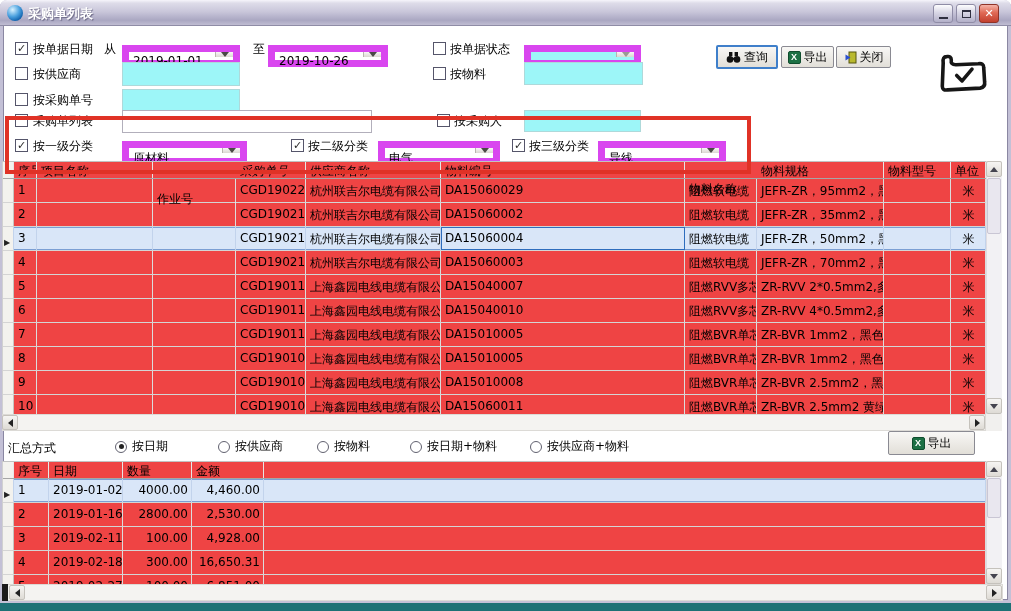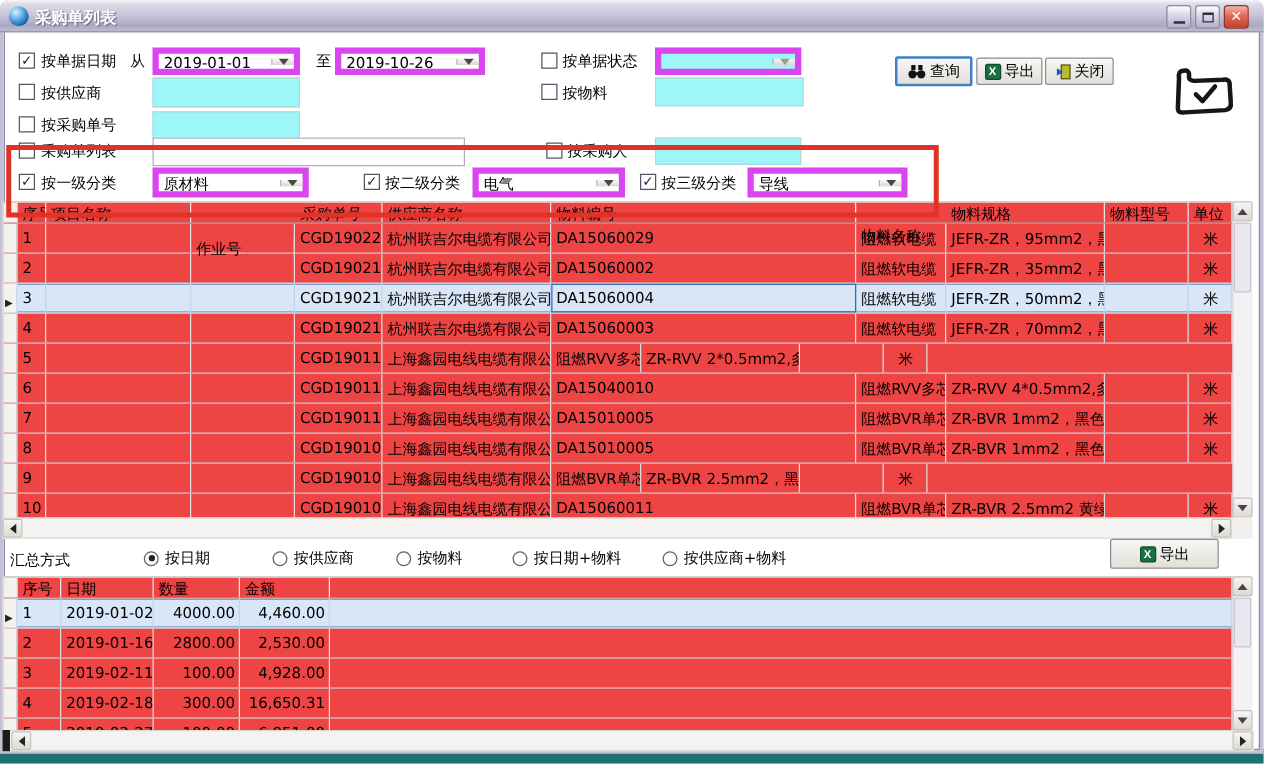--- a/index.html
+++ b/index.html
@@ -22,21 +22,21 @@
   .min-glyph{width:9px;height:2px;background:#2f2f40;margin-top:9px;}
   .max-glyph{width:9px;height:8px;box-sizing:border-box;border:1px solid #2f2f40;border-top-width:2px;}
   #btn-close::after{content:"✕";color:#fff;font-size:11px;font-weight:bold;line-height:1;}
   
   .cb{width:13px;height:13px;box-sizing:border-box;background:#fff;border:1px solid #55556a;
     display:flex;align-items:center;justify-content:center;}
   .cb.checked::after{content:"✓";font-size:11px;font-weight:bold;color:#2a2a2a;margin-top:-1px;}
   .lbl{white-space:nowrap;}
   .tbox{box-sizing:border-box;background:#fff;border:1px solid #b2afbb;}
   .cyan{background:#9df6f8;border-color:#aed9da;}
-  .combo{box-sizing:border-box;background:#fff;border:5px solid #d946ef;display:flex;align-items:center;}
+  .combo{box-sizing:border-box;background:#fff;border:7px solid #d946ef;display:flex;align-items:flex-start;margin-top:7px;}
   .combo.cyan{background:#9df6f8;}
   .combo-val{flex:1;padding:2px 0 0 4px;overflow:hidden;white-space:nowrap;}
   .combo-btn{width:17px;background:linear-gradient(#f8f7f5,#dbd8d2);border-left:1px solid #b8b5ae;
     display:flex;align-items:center;justify-content:center;}
   .chev{width:0;height:0;border-left:4px solid transparent;border-right:4px solid transparent;
     border-top:5px solid #4a4a45;}
   .combo-btn.dis .chev{border-top-color:#9a9a93;}
   .btn{box-sizing:border-box;display:flex;align-items:center;justify-content:center;gap:3px;
     background:linear-gradient(#f8f7f5,#e2dfd8);border:1px solid #8a8a92;border-radius:2px;
     font-size:12px;cursor:default;padding:0;}
@@ -265,20 +265,21 @@
       <div class="tcell" style="width: 67px;"></div>
       <div class="tcell" style="width: 35px; text-align: center;">米</div>
     </div>
     <div class="trow">
       <div class="tcell tind" style="width: 11px;"></div>
       <div class="tcell" style="width: 23px;">5</div>
       <div class="tcell" style="width: 116px;"></div>
       <div class="tcell" style="width: 83px;"></div>
       <div class="tcell" style="width: 70px;">CGD190116</div>
       <div class="tcell" style="width: 135px;">上海鑫园电线电缆有限公司</div>
+      <div class="tcell" style="width: 244px;">DA15040007</div>
       <div class="tcell" style="width: 72px;">阻燃RVV多芯</div>
       <div class="tcell" style="width: 127px;">ZR-RVV 2*0.5mm2,多色</div>
       <div class="tcell" style="width: 67px;"></div>
       <div class="tcell" style="width: 35px; text-align: center;">米</div>
     </div>
     <div class="trow">
       <div class="tcell tind" style="width: 11px;"></div>
       <div class="tcell" style="width: 23px;">6</div>
       <div class="tcell" style="width: 116px;"></div>
       <div class="tcell" style="width: 83px;"></div>
@@ -316,20 +317,21 @@
       <div class="tcell" style="width: 67px;"></div>
       <div class="tcell" style="width: 35px; text-align: center;">米</div>
     </div>
     <div class="trow">
       <div class="tcell tind" style="width: 11px;"></div>
       <div class="tcell" style="width: 23px;">9</div>
       <div class="tcell" style="width: 116px;"></div>
       <div class="tcell" style="width: 83px;"></div>
       <div class="tcell" style="width: 70px;">CGD190102</div>
       <div class="tcell" style="width: 135px;">上海鑫园电线电缆有限公司</div>
+      <div class="tcell" style="width: 244px;">DA15010008</div>
       <div class="tcell" style="width: 72px;">阻燃BVR单芯</div>
       <div class="tcell" style="width: 127px;">ZR-BVR 2.5mm2，黑色</div>
       <div class="tcell" style="width: 67px;"></div>
       <div class="tcell" style="width: 35px; text-align: center;">米</div>
     </div>
     <div class="trow">
       <div class="tcell tind" style="width: 11px;"></div>
       <div class="tcell" style="width: 23px;">10</div>
       <div class="tcell" style="width: 116px;"></div>
       <div class="tcell" style="width: 83px;"></div>

